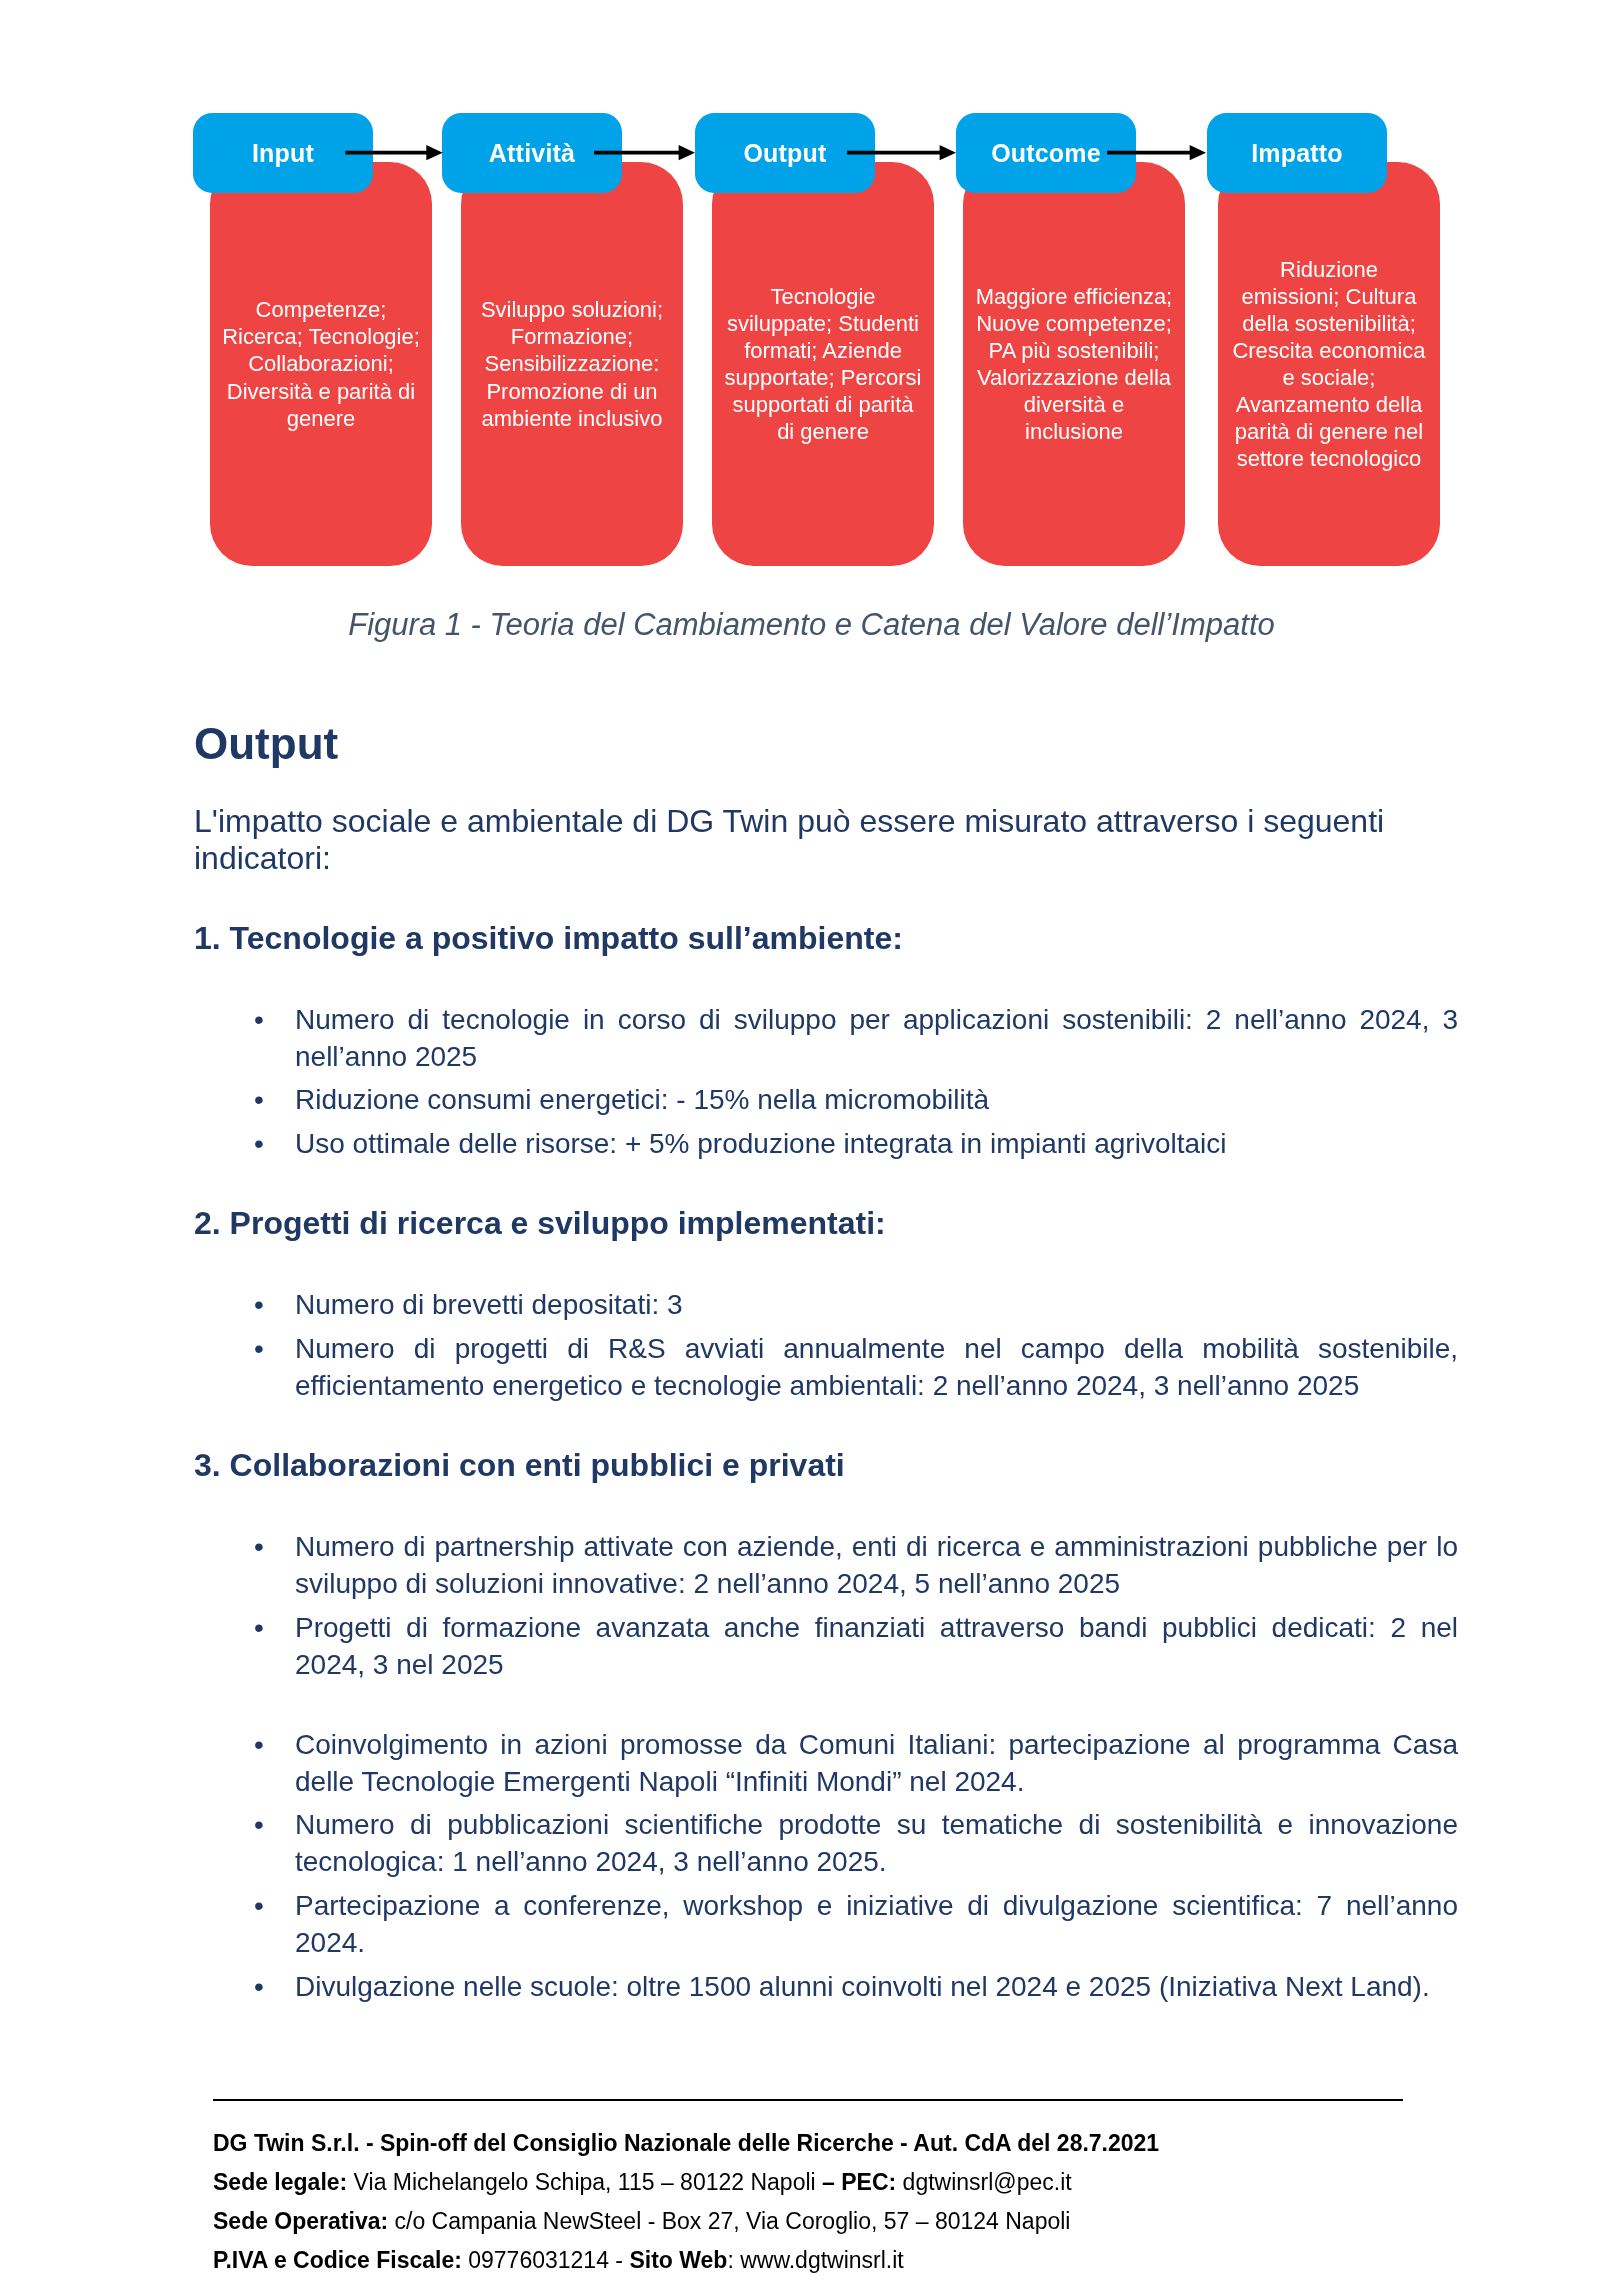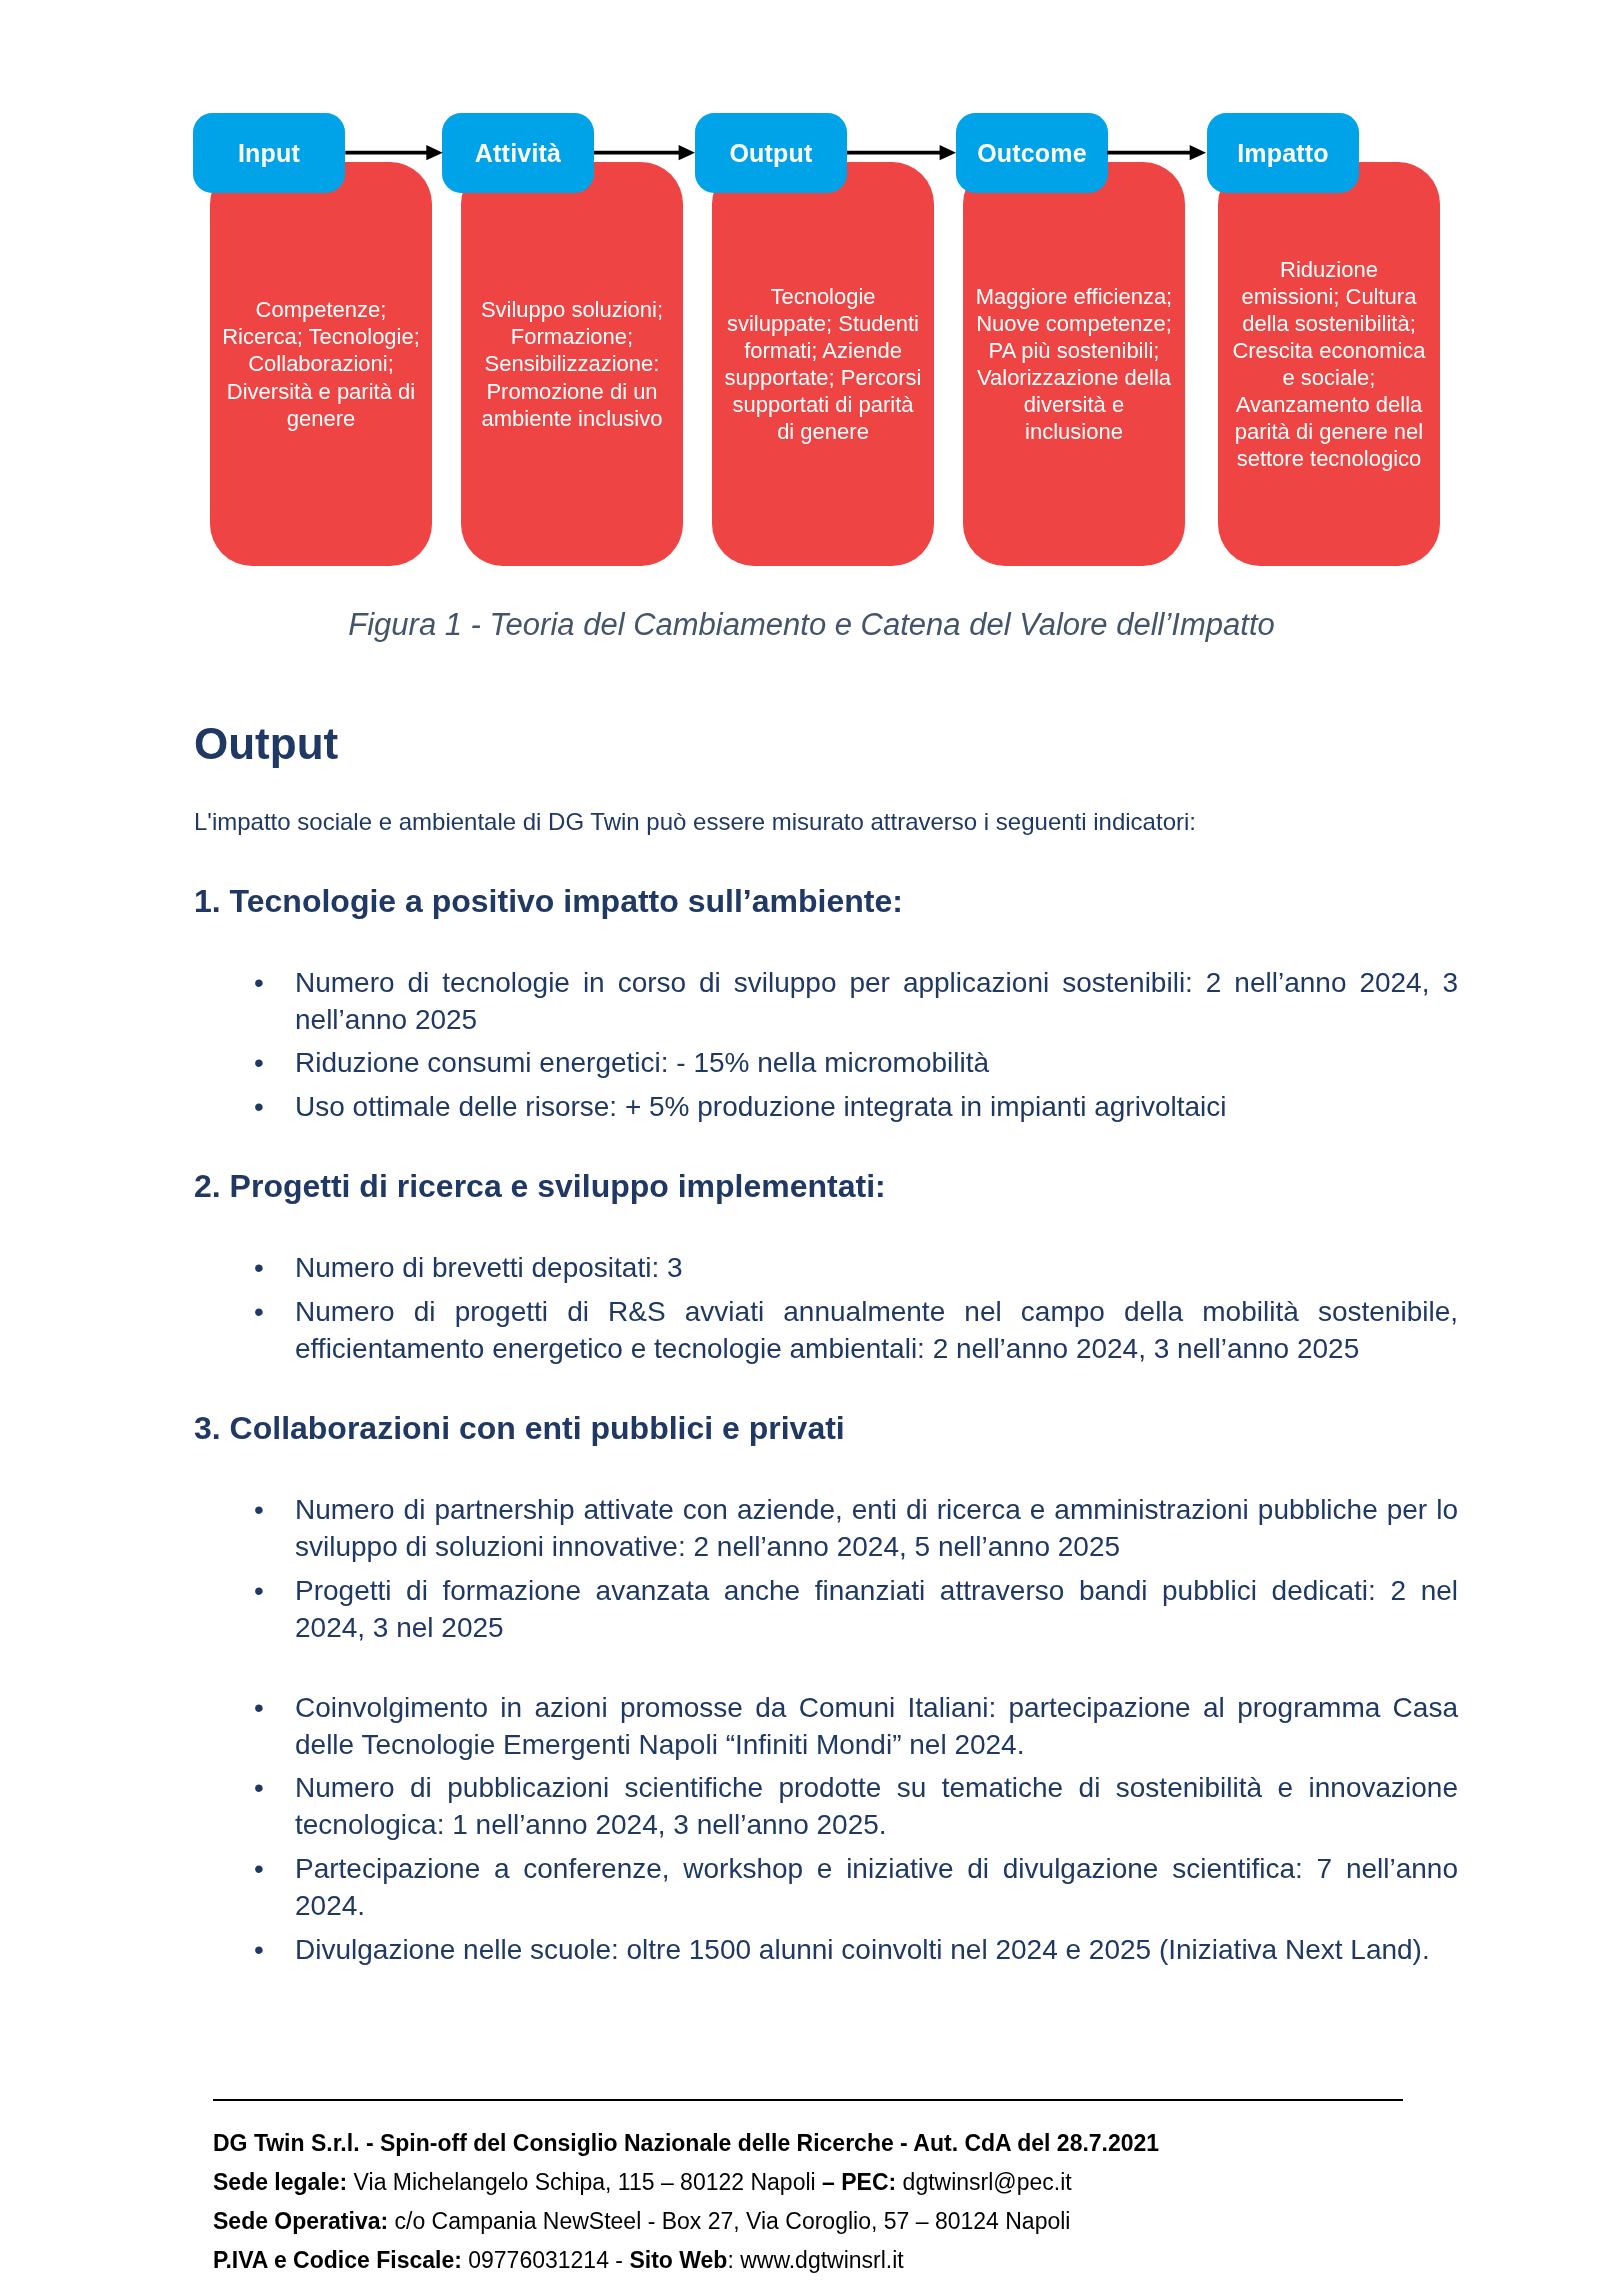--- a/index.html
+++ b/index.html
@@ -15,36 +15,36 @@
   
   .figure { position:relative; height:594px; }
   .stage-body {
     position:absolute; top:162px; width:222px; height:404px;
     background:#ef4444; border-radius:42px;
     display:flex; align-items:center; justify-content:center;
     color:#ffffff; font-size:22px; line-height:1.23;
     text-align:center; padding:17.4px 11.6px;
   }
   .stage-header {
-    position:absolute; top:113px; width:152px; height:80px;
+    position:absolute; top:113px; width:180px; height:80px;
     background:#00A3E8; border-radius:19.3px;
     display:flex; align-items:center; justify-content:center;
     color:#ffffff; font-size:25px; font-weight:700; letter-spacing:0.2px;
   }
   .arrow { position:absolute; top:143px; }
 
   .caption {
     margin-top:13.5px; text-align:center;
     color:#44546A; font-style:italic; font-size:31px; line-height:33px;
   }
 
   
   .content { margin-left:194px; width:1264px; color:#1F3864; }
   .doc-title { margin-top:77px; font-size:44px; line-height:51px; font-weight:700; }
-  .intro { margin-top:34px; font-size:24px; line-height:37px; }
+  .intro { margin-top:34px; font-size:32px; line-height:37px; }
   .sec-heading { margin-top:42px; font-size:32px; line-height:39px; font-weight:700; }
   .bullets { margin-top:43px; }
   .bullet { display:flex; padding-left:60px; margin-bottom:6.8px; }
   .bullet .dot { width:41px; flex:none; font-size:28px; line-height:37px; }
   .bullet p { flex:1; font-size:28px; line-height:37px; text-align:justify; }
 
   
   .footer {
     position:absolute; top:2099px; left:213px; width:1190px;
     border-top:2.4px solid #000000; padding-top:23px;

